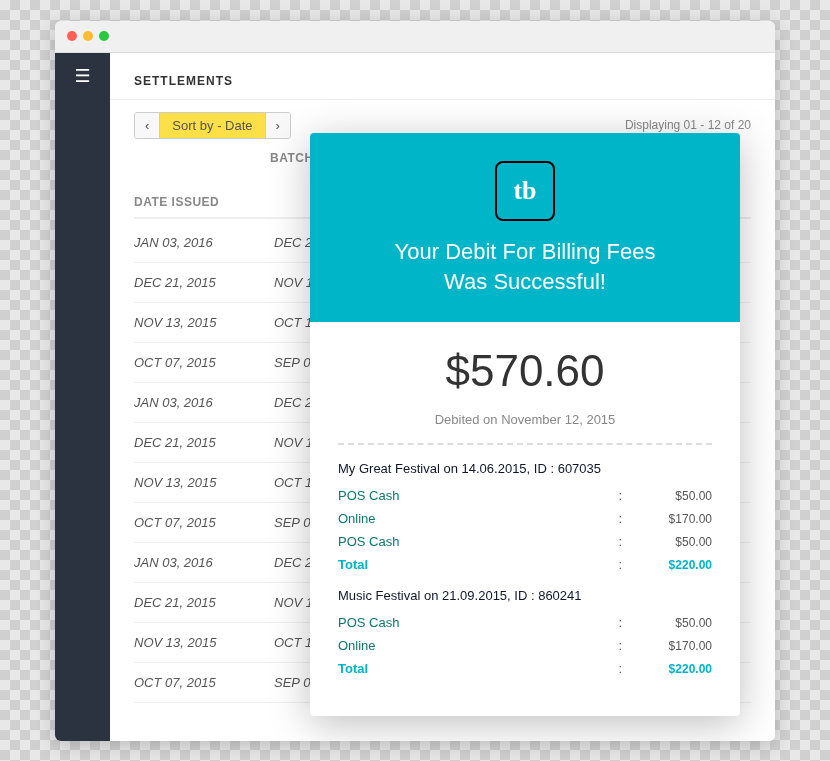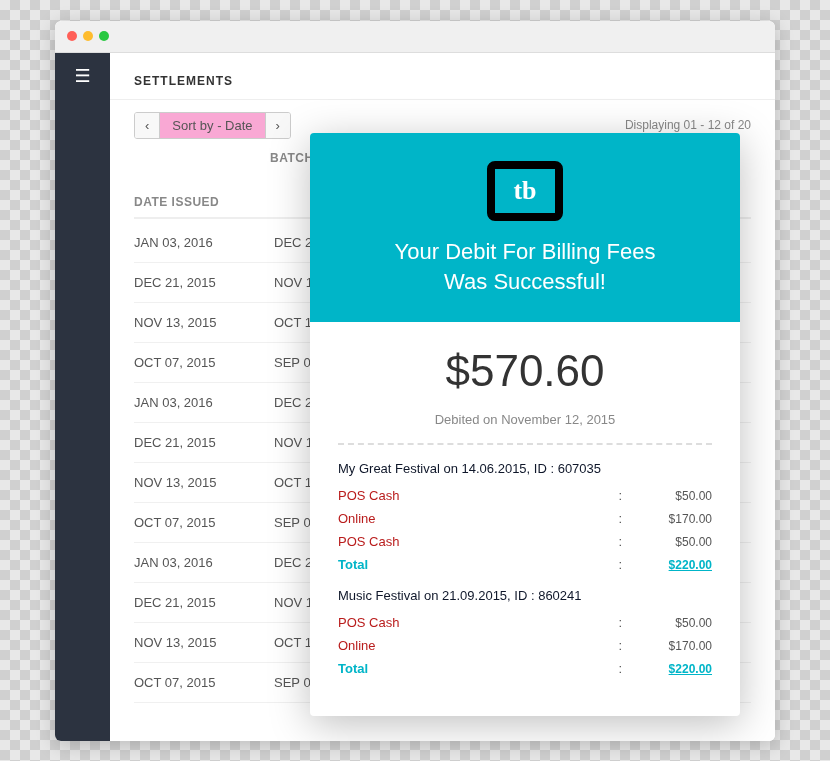--- a/index.html
+++ b/index.html
@@ -133,21 +133,21 @@
       cursor: pointer;
       font-size: 13px;
       color: #555;
       border-right: 1px solid #ccc;
     }
     .sort-btn:last-child { border-right: none; border-left: 1px solid #ccc; }
     .sort-label {
       padding: 5px 12px;
       font-size: 13px;
       color: #555;
-      background: #f9a8d4;
+      background: #fde047;
       text-align: center;
     }
     .display-count {
       font-size: 12px;
       color: #888;
     }
 
     
     .settlements-table {
       flex: 1;
@@ -171,20 +171,21 @@
     .col-batch { flex: 1; }
 
     .table-row {
       display: flex;
       padding: 12px 0;
       border-bottom: 1px solid #f0f0f0;
     }
     .cell {
       font-size: 13px;
       color: #555;
+      font-style: italic;
     }
     .cell-date { width: 140px; }
     .cell-batch { flex: 1; }
 
     
     .overlay-panel {
       position: absolute;
       top: 80px;
       left: 200px;
       width: 430px;
@@ -197,23 +198,23 @@
 
     .panel-header {
       background: #00b5c8;
       padding: 28px 20px 24px;
       display: flex;
       flex-direction: column;
       align-items: center;
       text-align: center;
     }
     .logo-box {
-      width: 76px;
+      width: 60px;
       height: 60px;
-      border: 8px solid #000000;
+      border: 2px solid #000000;
       border-radius: 8px;
       display: flex;
       align-items: center;
       justify-content: center;
       margin-bottom: 16px;
     }
     .logo-text {
       color: #fff;
       font-size: 26px;
       font-weight: 700;
@@ -260,42 +261,41 @@
       font-weight: 400;
     }
     .fee-row {
       display: flex;
       justify-content: space-between;
       align-items: center;
       padding: 4px 0;
     }
     .fee-label {
       font-size: 13px;
-      color: #b91c1c;
+      color: #0f766e;
       flex: 1;
     }
     .fee-colon {
       font-size: 13px;
       color: #555;
       padding: 0 20px;
     }
     .fee-amount {
       font-size: 12px;
       color: #555;
       text-align: right;
       min-width: 70px;
     }
     .fee-row.total .fee-label {
       color: #00b5c8;
       font-weight: 600;
     }
     .fee-row.total .fee-amount {
       color: #00b5c8;
       font-weight: 600;
-      text-decoration: underline;
     }
   </style>
 </head>
 <body>
 
 <div class="bg-checker"></div>
 
 <div class="browser-window">
   <div class="title-bar">
     <div class="dot dot-red"></div>

